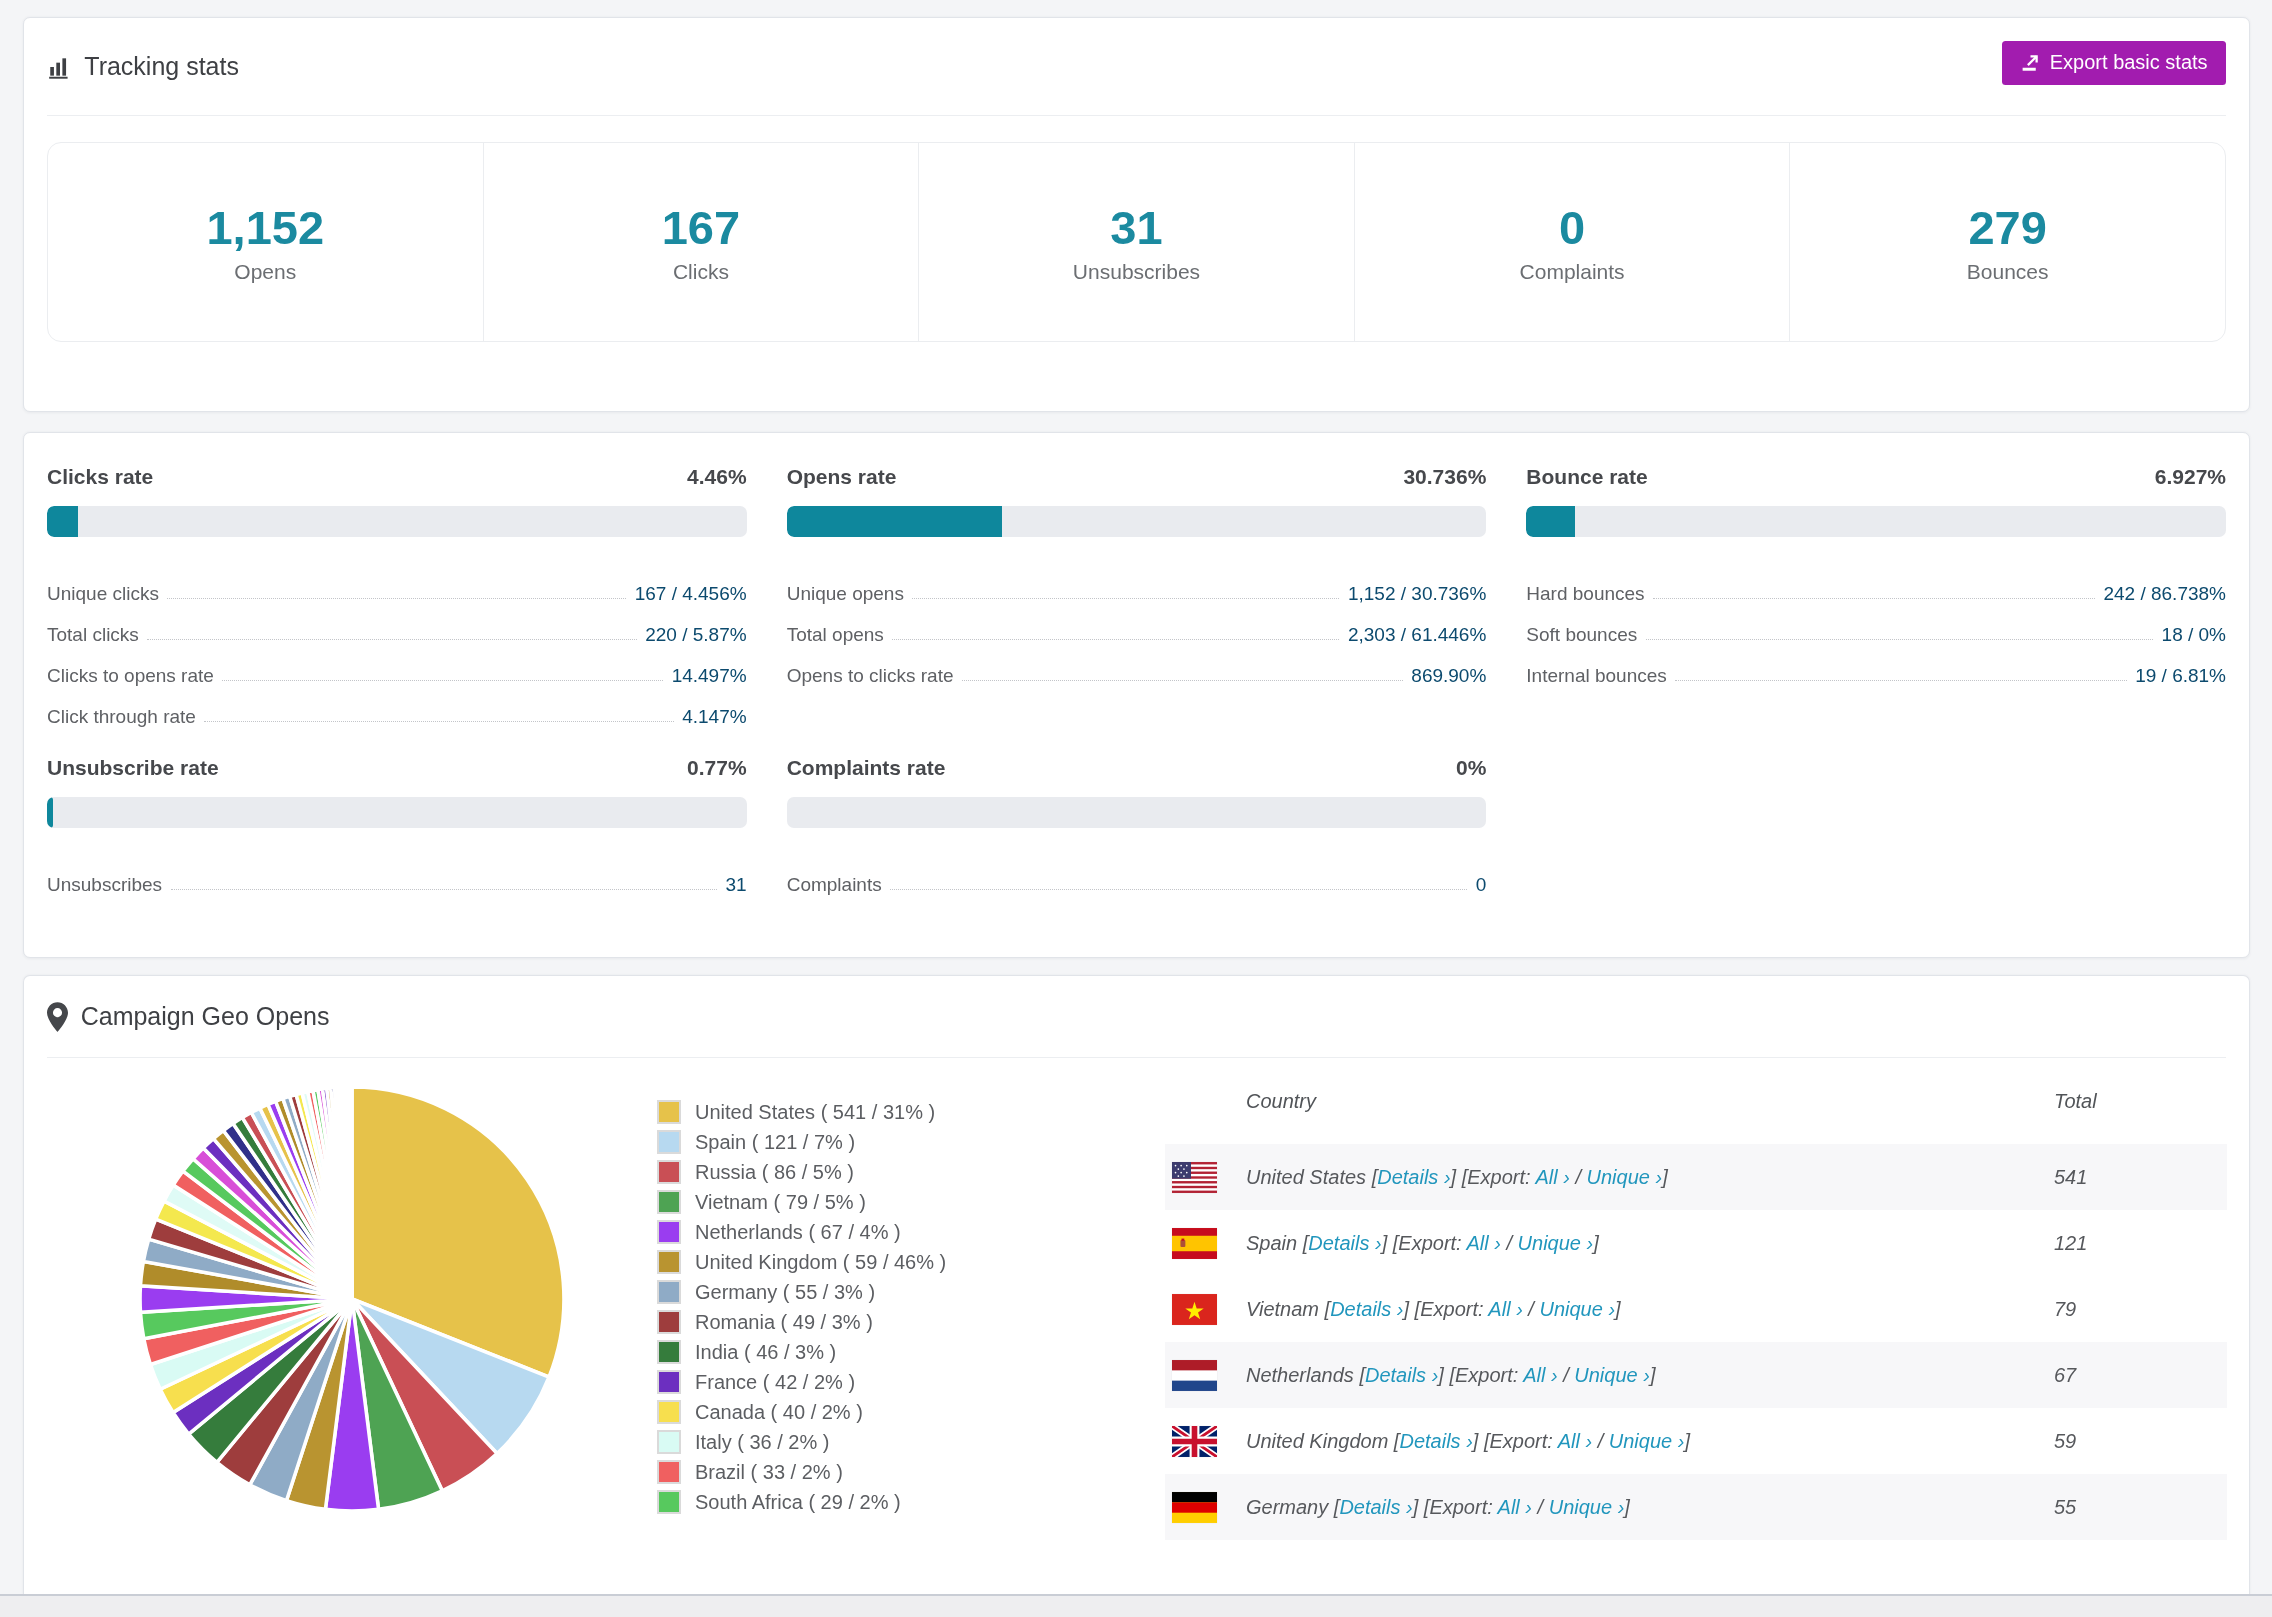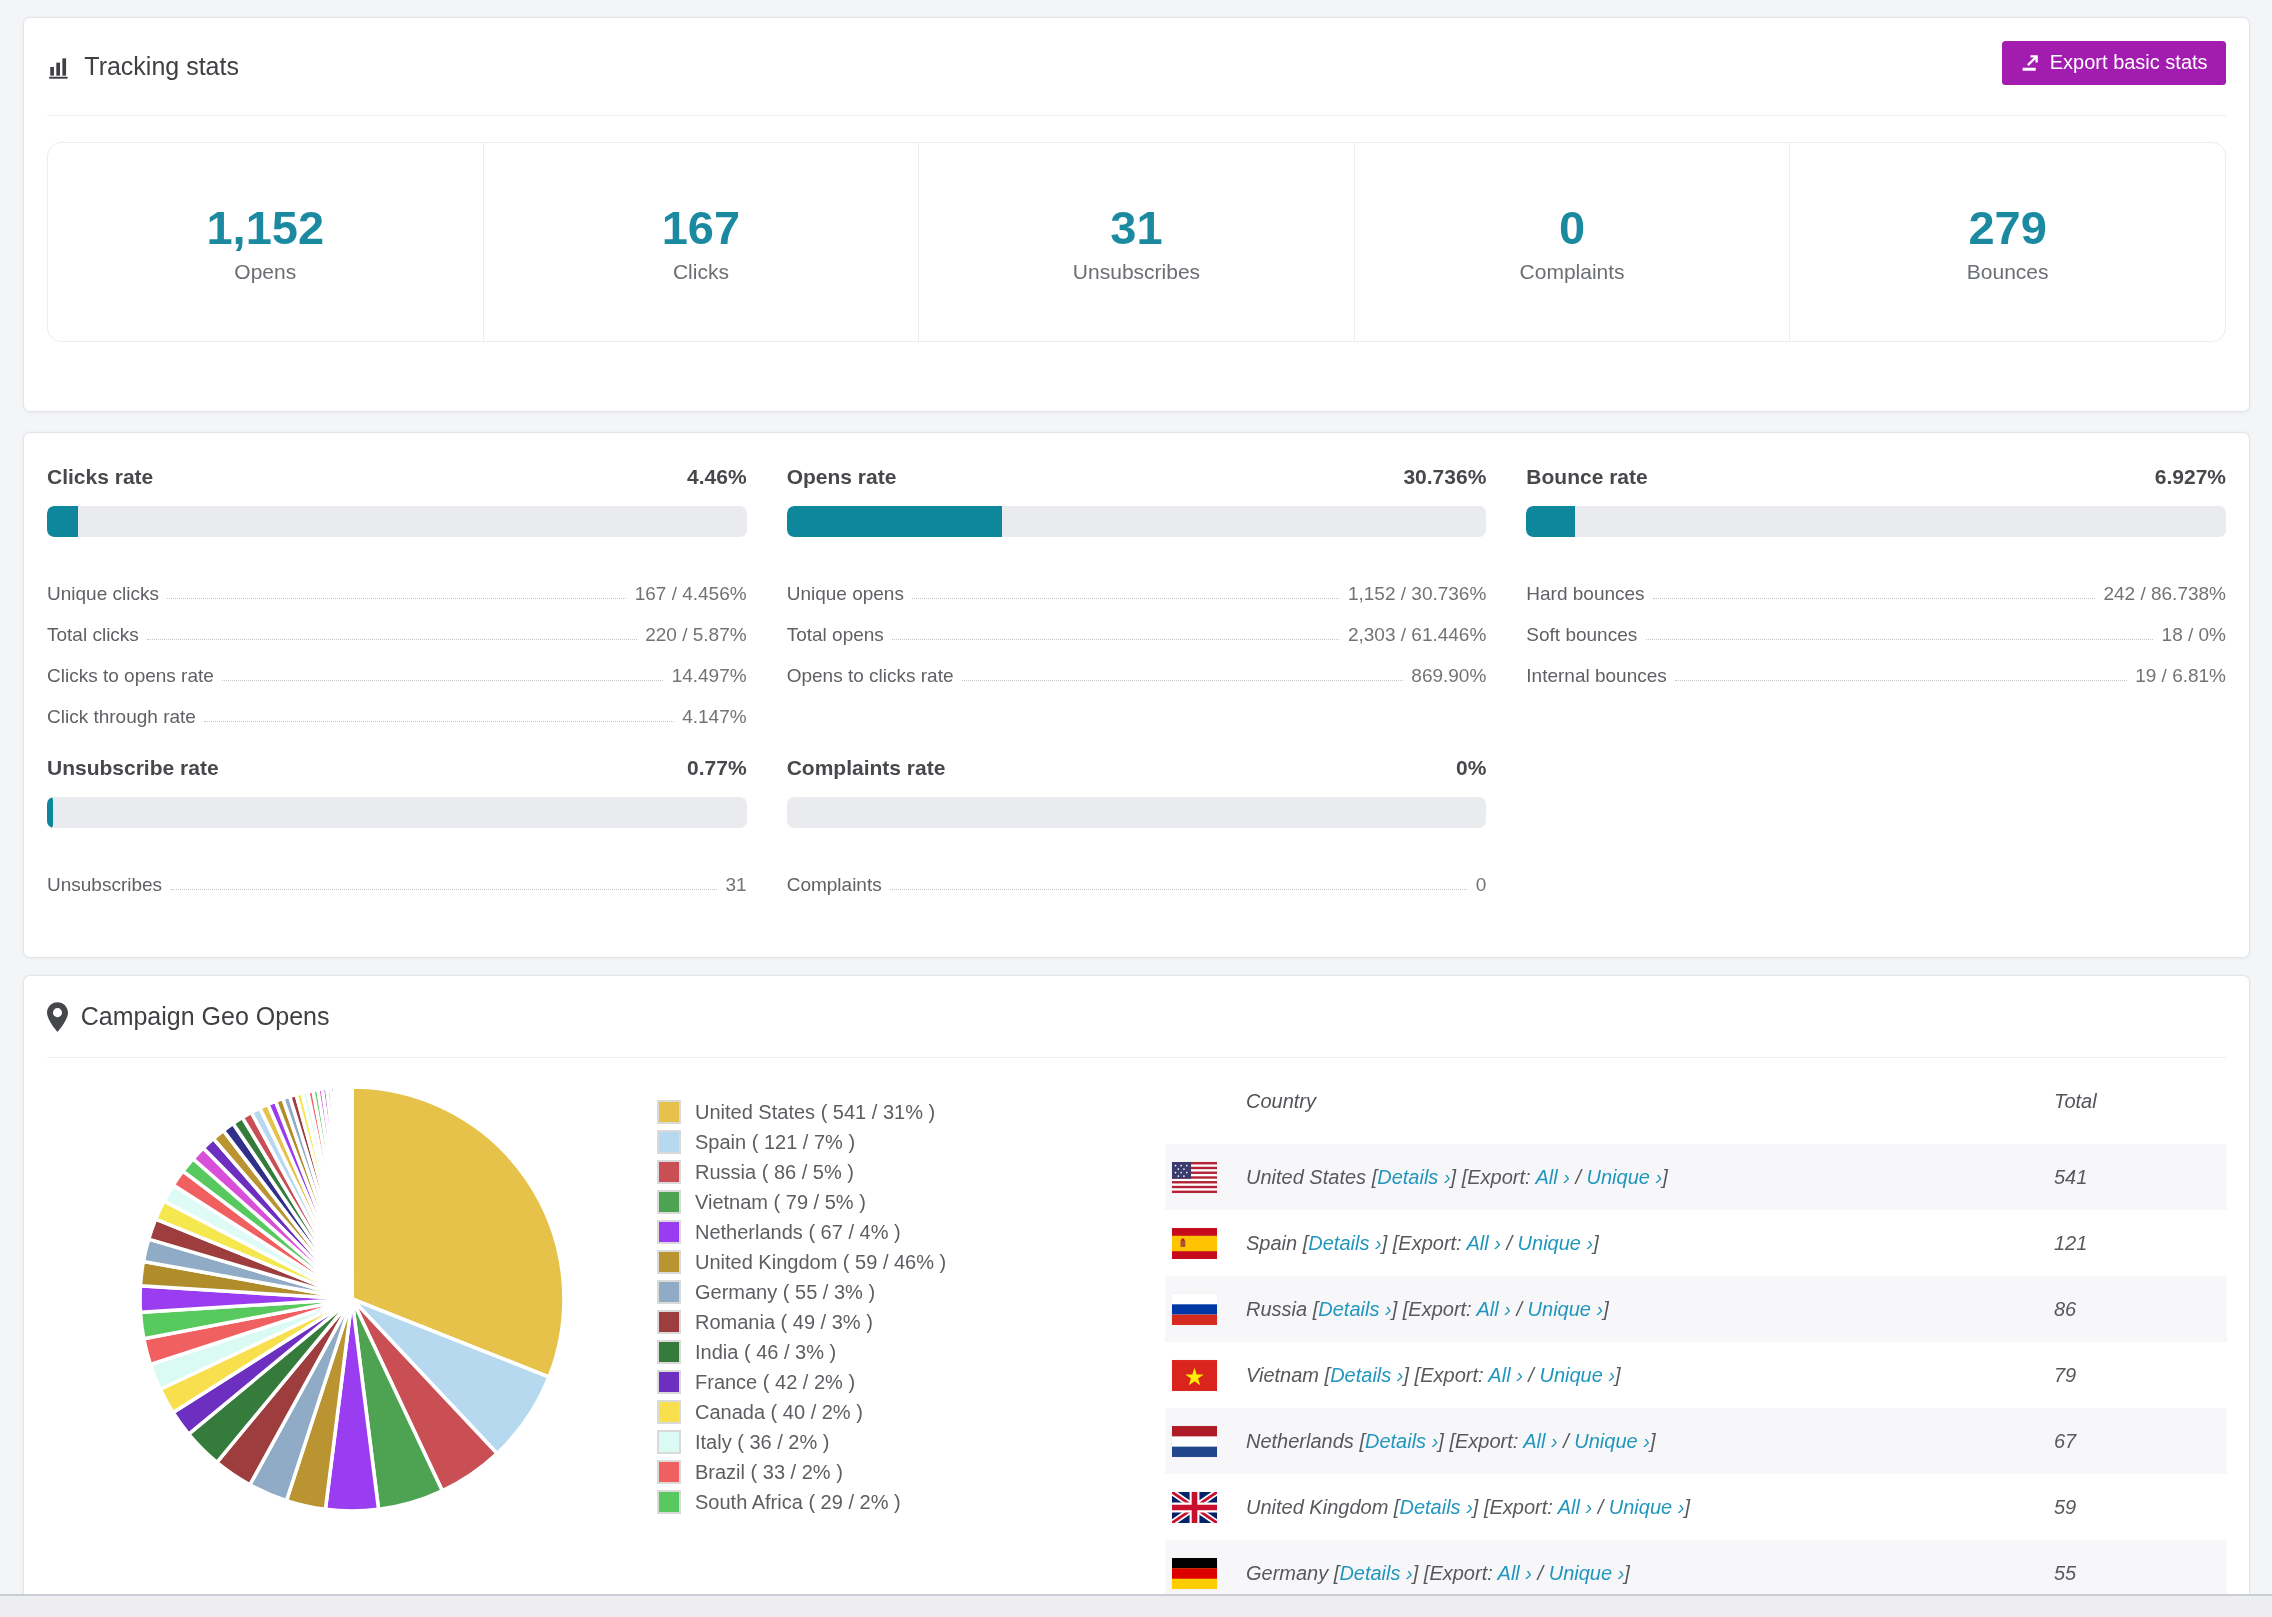--- a/index.html
+++ b/index.html
@@ -43,21 +43,21 @@
     position:absolute;left:23px;right:23px;top:32px;
     display:grid;grid-template-columns:repeat(3,1fr);column-gap:40px;row-gap:28px;
   }
   .rate-head{display:flex;justify-content:space-between;align-items:baseline;
     font-size:21px;font-weight:bold;color:#46484c;}
   .bar{margin-top:17px;height:31px;background:#e9ebef;border-radius:7px;position:relative;overflow:hidden;}
   .fill{position:absolute;left:0;top:0;bottom:0;background:#0e879c;border-radius:7px 0 0 7px;}
   .rate-rows{margin-top:27px;}
   .rate-row{display:flex;align-items:flex-end;height:41px;font-size:19px;color:#5f6165;white-space:nowrap;}
   .leader{flex:1;border-bottom:1.4px dotted #c3c5c9;margin:0 8.5px 6.4px;}
-  .rval{color:#737373;}
+  .rval{color:#0c4a6e;}
   
   #card-geo{top:975px;height:618px;border-radius:7px 7px 0 0;border-bottom:none;overflow:hidden;}
   #geo-head{margin:0 23px;height:81px;display:flex;align-items:center;border-bottom:1.4px solid #eceef1;}
   #geo-head .hicon{margin-right:12.7px;display:flex;align-items:center;}
   #geo-pie{position:absolute;left:109px;top:104px;}
   #geo-legend{position:absolute;left:633px;top:121px;}
   .legend-item{display:flex;align-items:center;height:30px;cursor:pointer;}
   .legend-swatch{width:20px;height:20px;border:2.1px solid #dadada;margin-right:14px;flex:none;}
   .legend-label{font-size:20px;color:#5c5e62;white-space:nowrap;}
   #geo-table{position:absolute;left:1141px;top:81px;width:1062px;font-style:italic;}
@@ -408,31 +408,20 @@
                 <rect width="64" height="44" fill="#ffc400"></rect>
                 <rect width="64" height="11" fill="#c60b1e"></rect>
                 <rect y="33" width="64" height="11" fill="#c60b1e"></rect>
                 <rect x="12" y="17" width="7" height="10" rx="1.5" fill="#ad5138"></rect>
                 <rect x="13.5" y="15" width="4" height="3" fill="#c60b1e"></rect>
               </svg>
             </span>
             <span class="ctext"><span>Spain</span><span> [</span><a>Details ›</a><span>] [Export: </span><a>All ›</a><span> / </span><a>Unique ›</a><span>]</span></span>
             <span class="t-total">121</span>
           </div>
-          <div class="t-row alt">
-            <span class="flag">
-              <svg viewBox="0 0 64 44">
-                <rect width="64" height="44" fill="#fff"></rect>
-                <rect y="14.6" width="64" height="14.7" fill="#0039a6"></rect>
-                <rect y="29.3" width="64" height="14.7" fill="#d52b1e"></rect>
-              </svg>
-            </span>
-            <span class="ctext"><span>Russia</span><span> [</span><a>Details ›</a><span>] [Export: </span><a>All ›</a><span> / </span><a>Unique ›</a><span>]</span></span>
-            <span class="t-total">86</span>
-          </div>
           <div class="t-row">
             <span class="flag">
               <svg viewBox="0 0 64 44">
                 <rect width="64" height="44" fill="#da251d"></rect>
                 <path fill="#ffef00" d="M32 11 l3.1 9.5 10 0 -8.1 5.9 3.1 9.5 -8.1 -5.9 -8.1 5.9 3.1 -9.5 -8.1 -5.9 10 0 z"></path>
               </svg>
             </span>
             <span class="ctext"><span>Vietnam</span><span> [</span><a>Details ›</a><span>] [Export: </span><a>All ›</a><span> / </span><a>Unique ›</a><span>]</span></span>
             <span class="t-total">79</span>
           </div>

